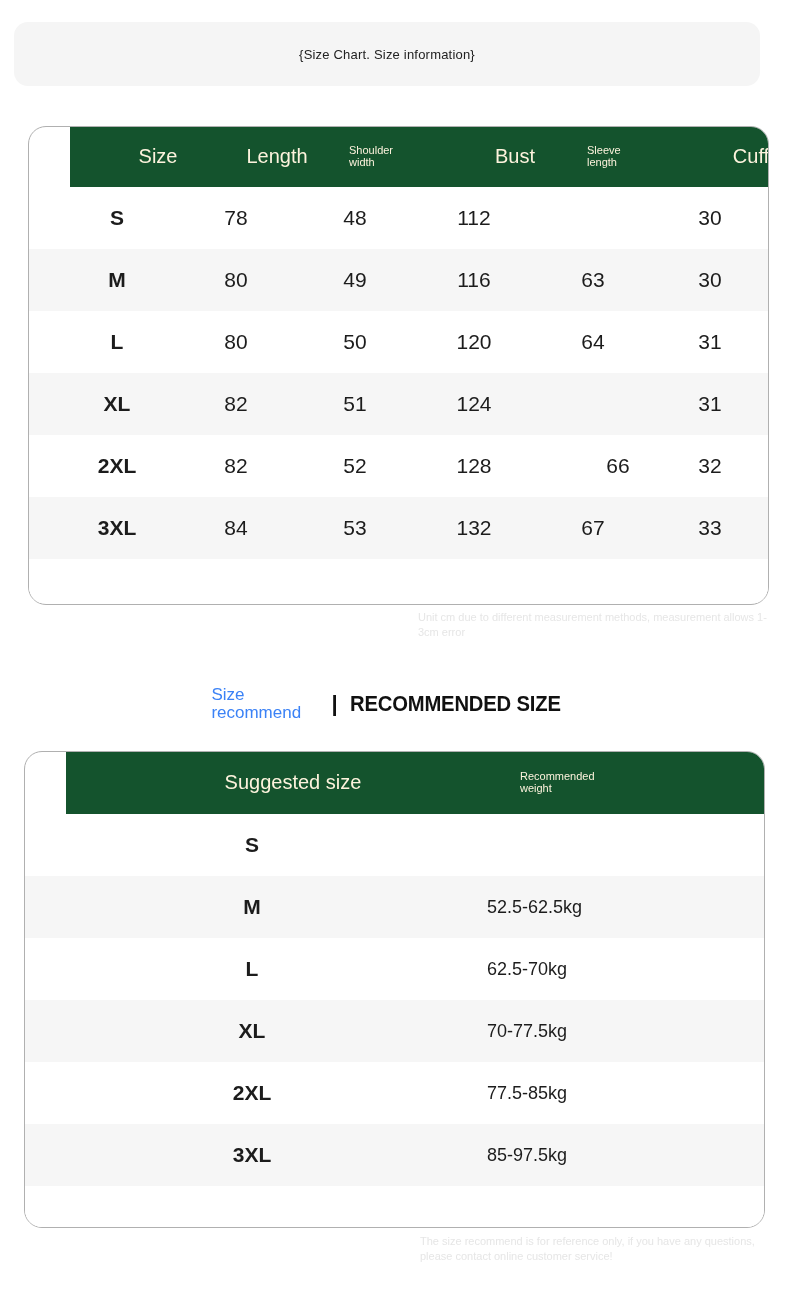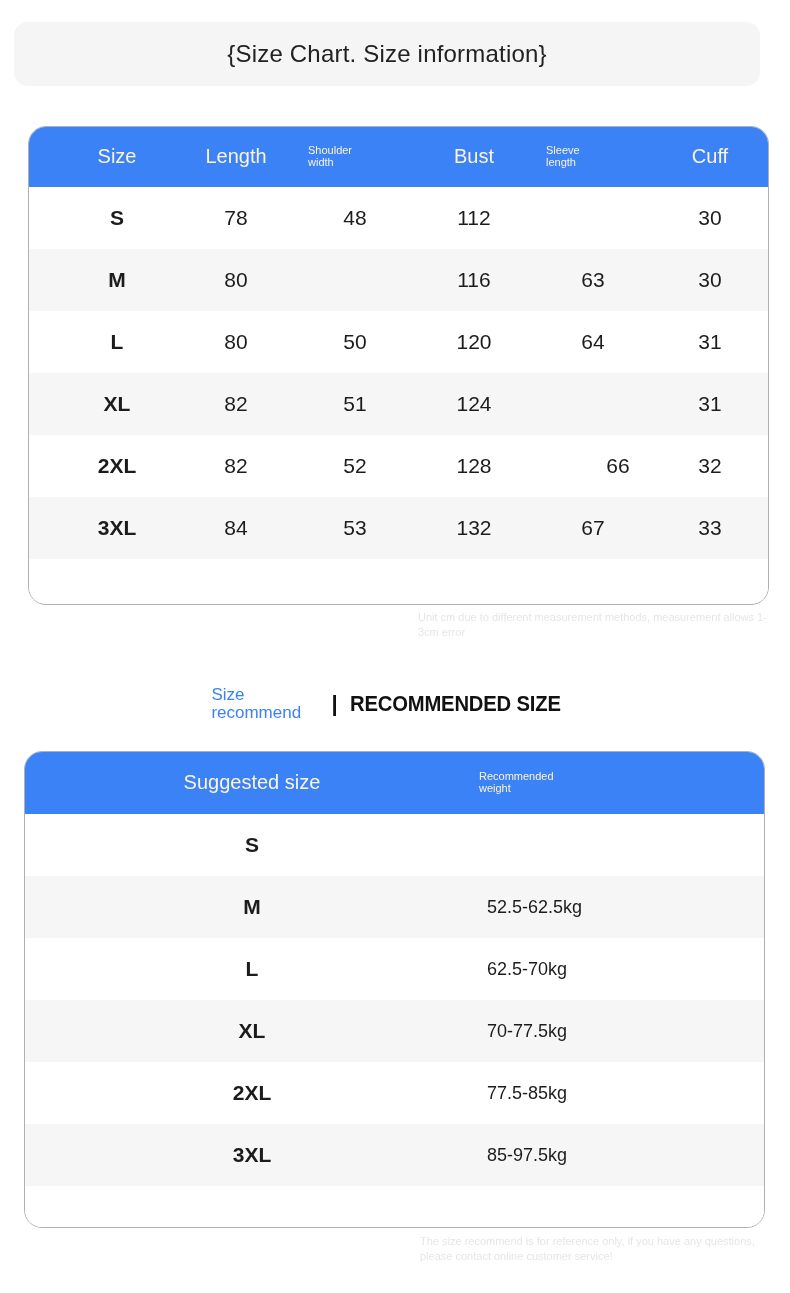--- a/index.html
+++ b/index.html
@@ -24,21 +24,21 @@
     top: 22px;
     width: 746px;
     height: 64px;
     background: #f5f5f5;
     border-radius: 14px;
     display: flex;
     align-items: center;
     justify-content: center;
   }
   .title-banner .title-text {
-    font-size: 24px;
+    font-size: 13px;
     color: #222222;
     letter-spacing: 0.2px;
     white-space: nowrap;
   }
 
   
   .table-card {
     position: absolute;
     border: 1px solid #b0b0b0;
     border-radius: 18px;
@@ -53,23 +53,24 @@
     height: 479px;
   }
   #weight-table-card {
     left: 24px;
     top: 751px;
     width: 741px;
     height: 477px;
   }
 
   .table-head {
-    background: #3b82f6;
+    background: #14532d;
     position: relative;
     box-sizing: border-box;
+    margin-left: 41px;
   }
   #size-table-card .table-head { height: 60px; }
   #weight-table-card .table-head { height: 62px; }
 
   .head-cell {
     position: absolute;
     top: 0;
     height: 100%;
     display: flex;
     align-items: center;
@@ -208,20 +209,21 @@
       <div class="t-row plain">
         <div class="cell size-label center" style="left: 29px; width: 118px;">S</div>
         <div class="cell value center" style="left: 147px; width: 120px;">78</div>
         <div class="cell value center" style="left: 267px; width: 118px;">48</div>
         <div class="cell value center" style="left: 385px; width: 120px;">112</div>
         <div class="cell value center" style="left: 623px; width: 116px;">30</div>
       </div>
       <div class="t-row alt">
         <div class="cell size-label center" style="left: 29px; width: 118px;">M</div>
         <div class="cell value center" style="left: 147px; width: 120px;">80</div>
+        <div class="cell value center" style="left: 267px; width: 118px;">49</div>
         <div class="cell value center" style="left: 385px; width: 120px;">116</div>
         <div class="cell value center" style="left: 505px; width: 118px;">63</div>
         <div class="cell value center" style="left: 623px; width: 116px;">30</div>
       </div>
       <div class="t-row plain">
         <div class="cell size-label center" style="left: 29px; width: 118px;">L</div>
         <div class="cell value center" style="left: 147px; width: 120px;">80</div>
         <div class="cell value center" style="left: 267px; width: 118px;">50</div>
         <div class="cell value center" style="left: 385px; width: 120px;">120</div>
         <div class="cell value center" style="left: 505px; width: 118px;">64</div>

